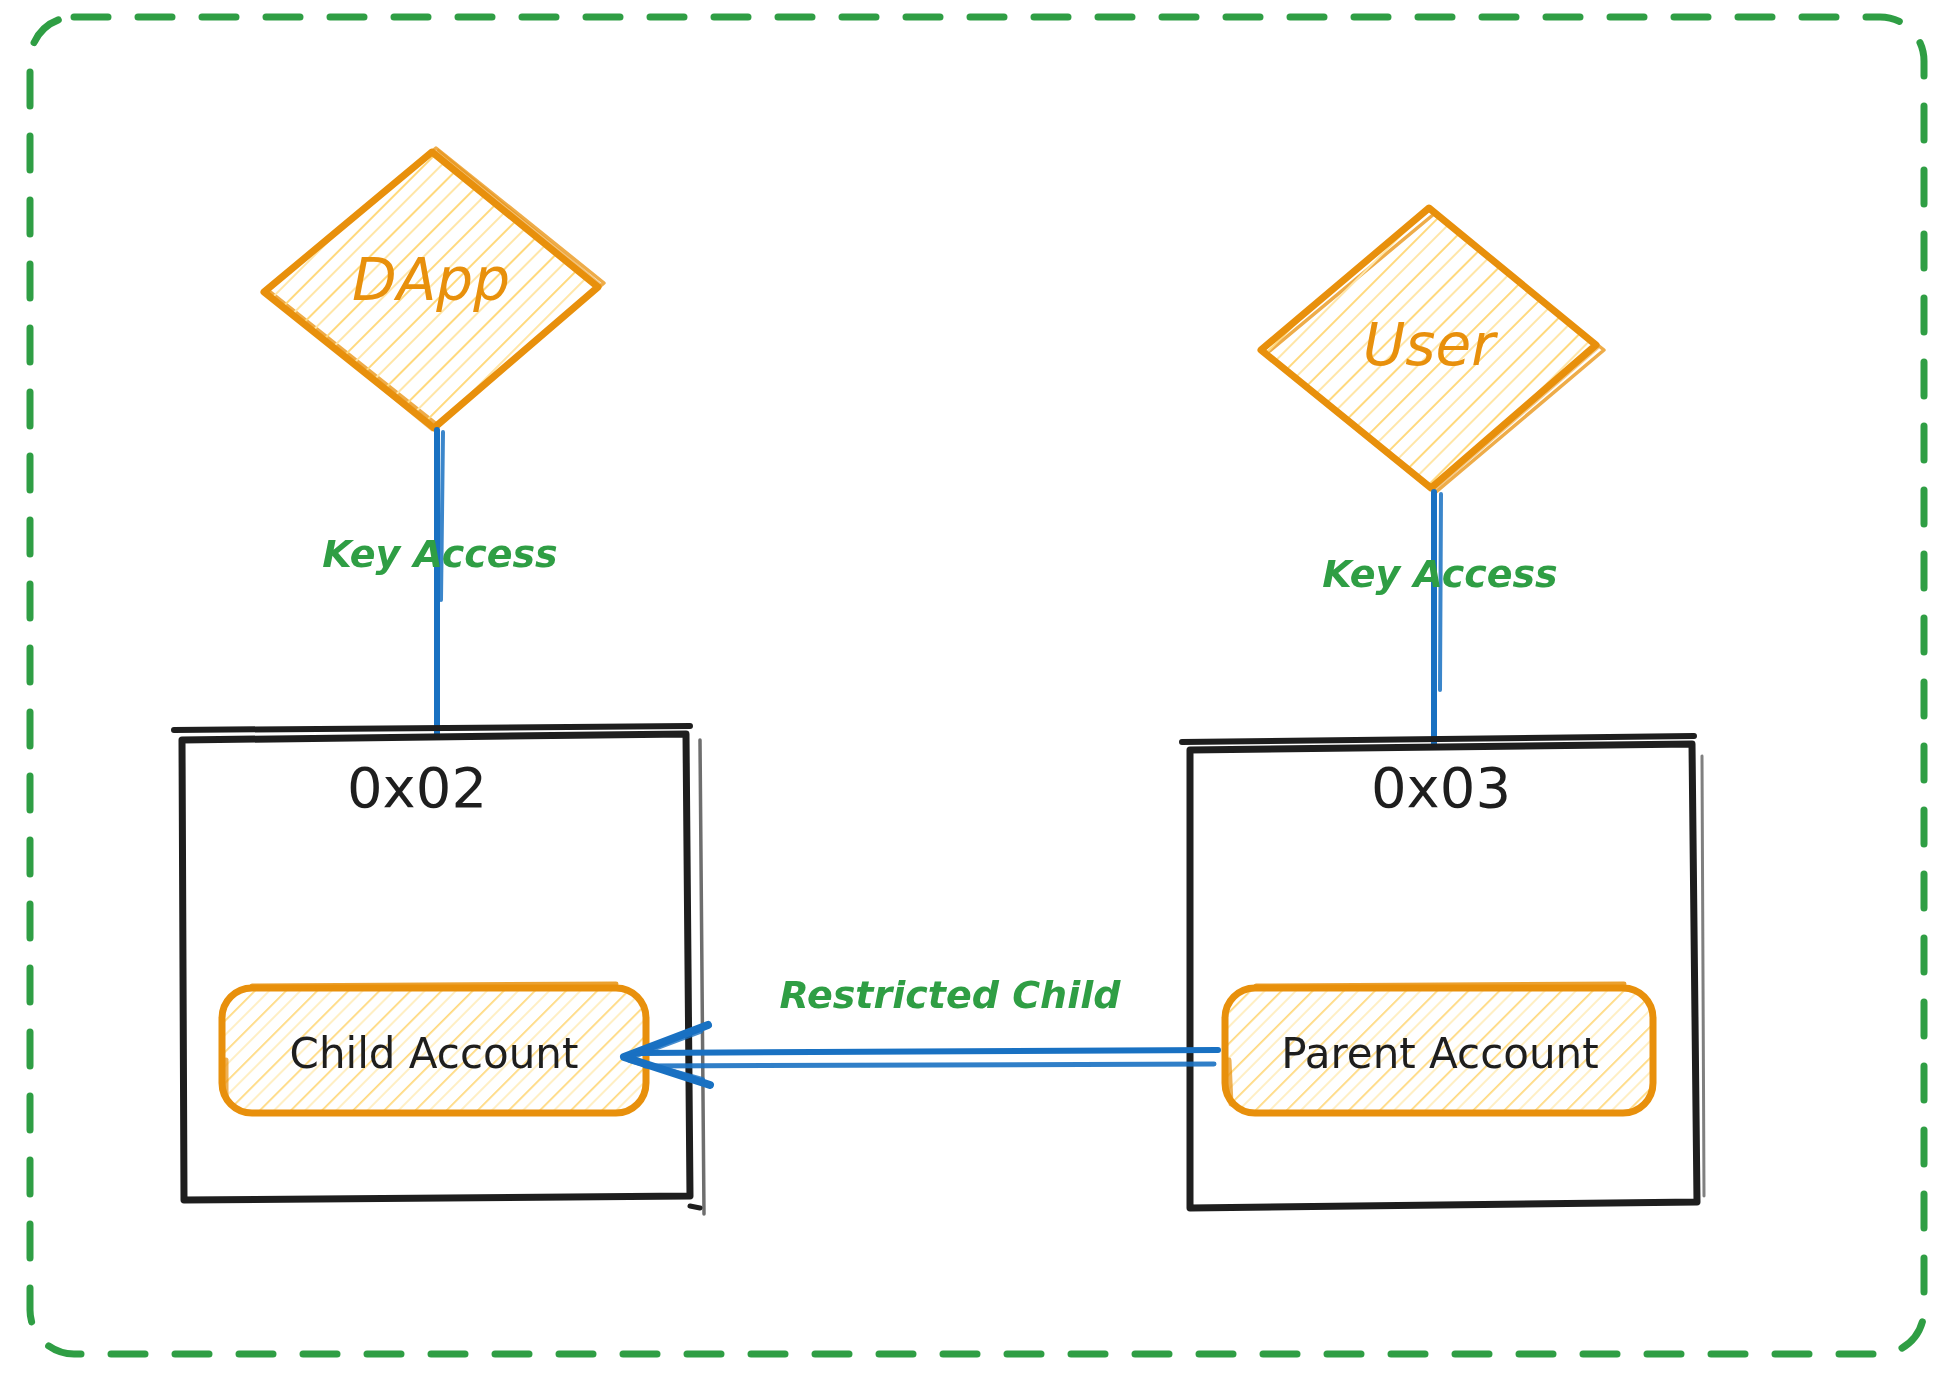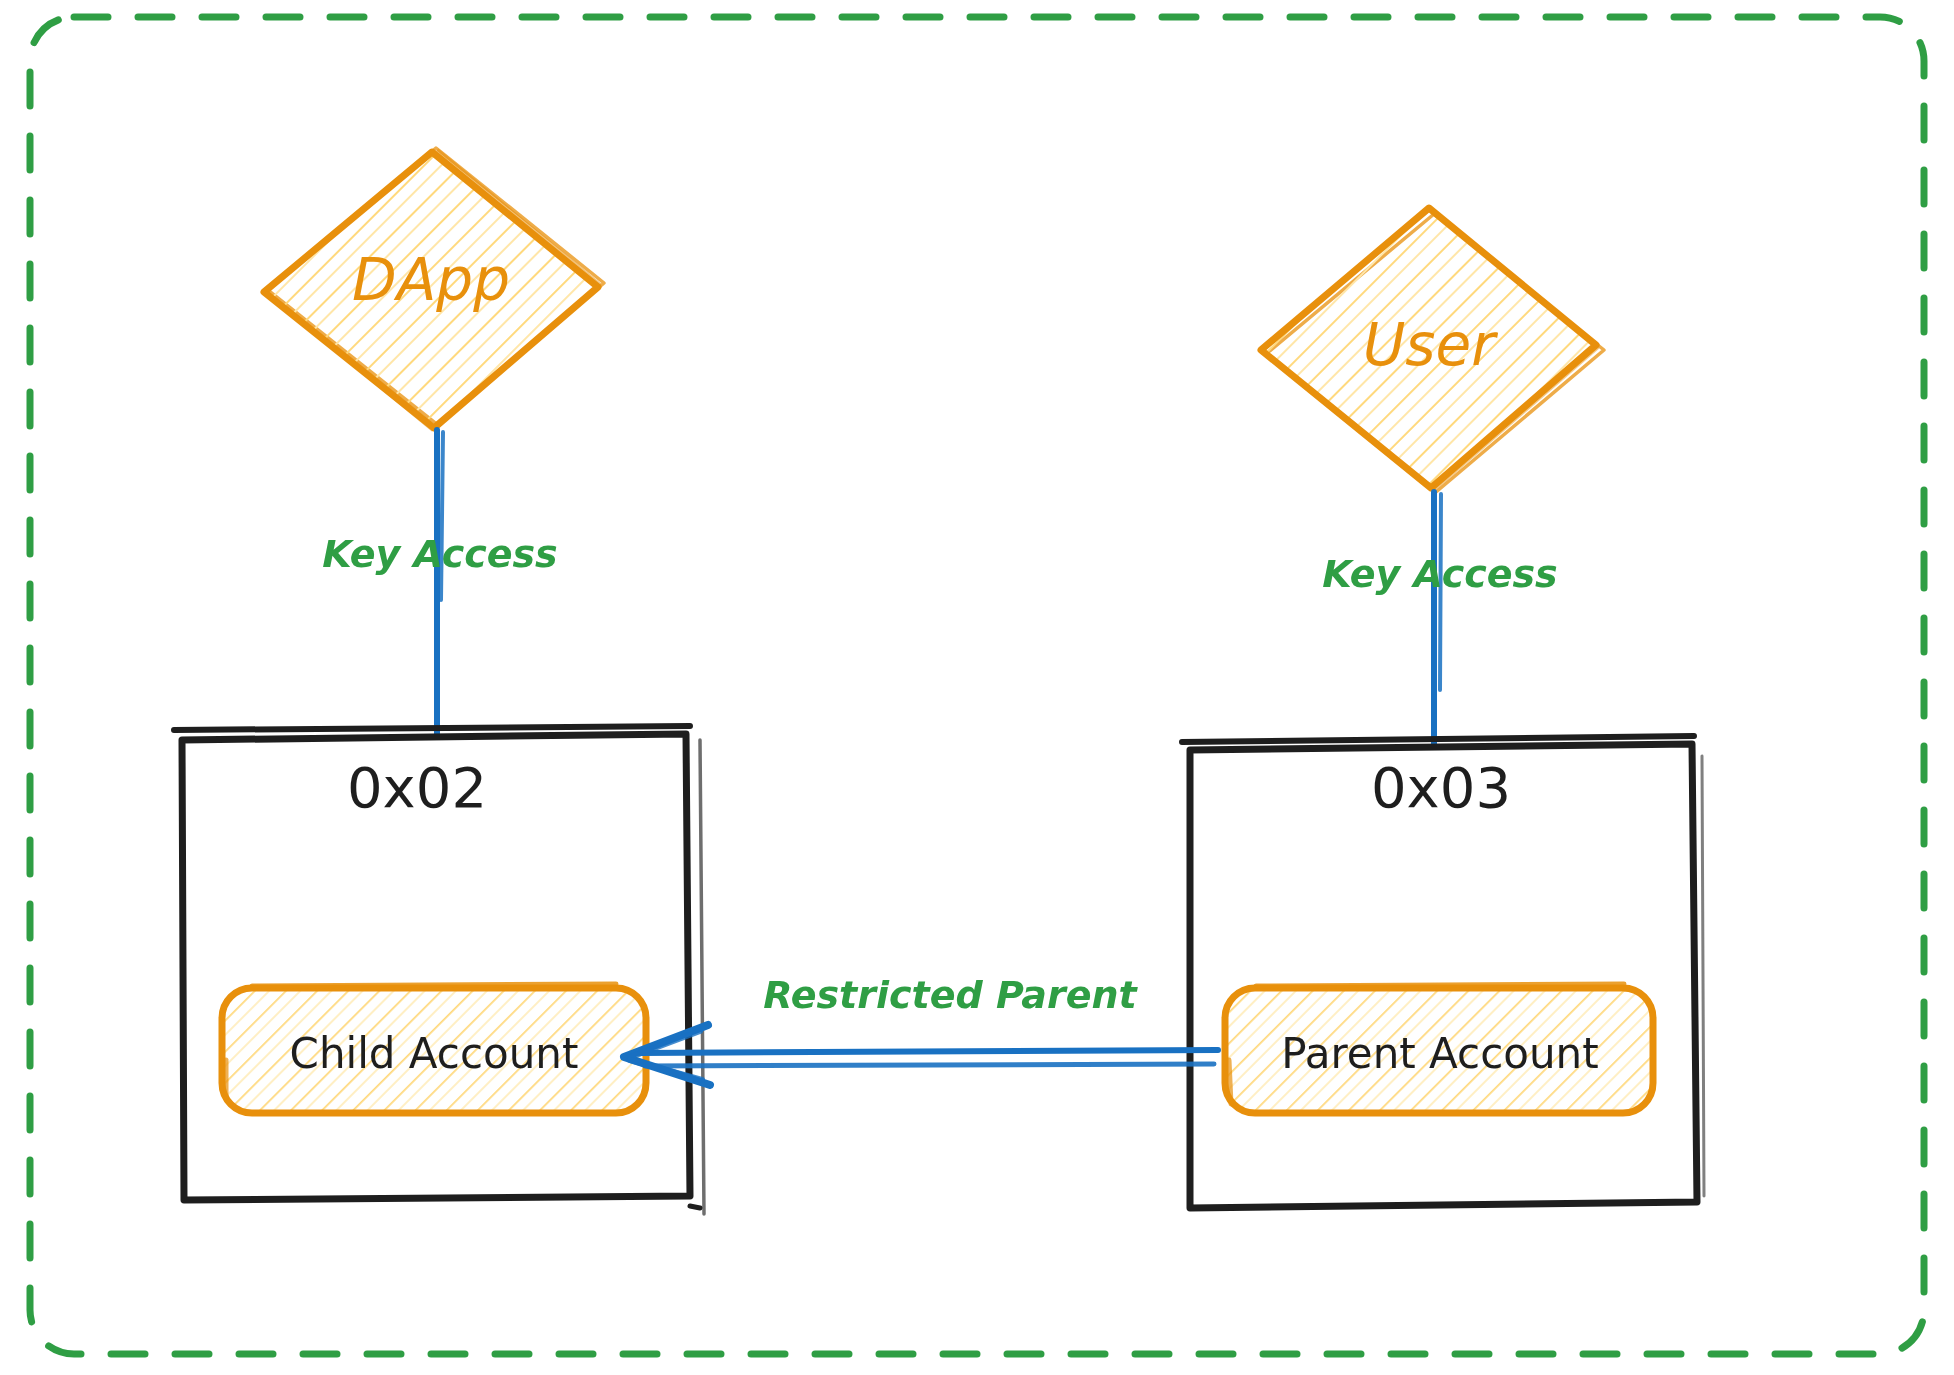--- a/index.html
+++ b/index.html
@@ -130,15 +130,15 @@
   <div style="position:absolute; left:280px; top:532px; width:320px; text-align:center;
               font-size:38px; font-weight:bold; color:#2F9E44; font-style:italic;
               font-family:'DejaVu Sans', sans-serif;">Key Access</div>
 
   <div style="position:absolute; left:1280px; top:552px; width:320px; text-align:center;
               font-size:38px; font-weight:bold; color:#2F9E44; font-style:italic;
               font-family:'DejaVu Sans', sans-serif;">Key Access</div>
 
   <div style="position:absolute; left:700px; top:973px; width:500px; text-align:center;
               font-size:38px; font-weight:bold; color:#2F9E44; font-style:italic;
-              font-family:'DejaVu Sans', sans-serif;">Restricted Parent</div>
+              font-family:'DejaVu Sans', sans-serif;">Restricted Child</div>
 
 </div>
 
 </body></html>

